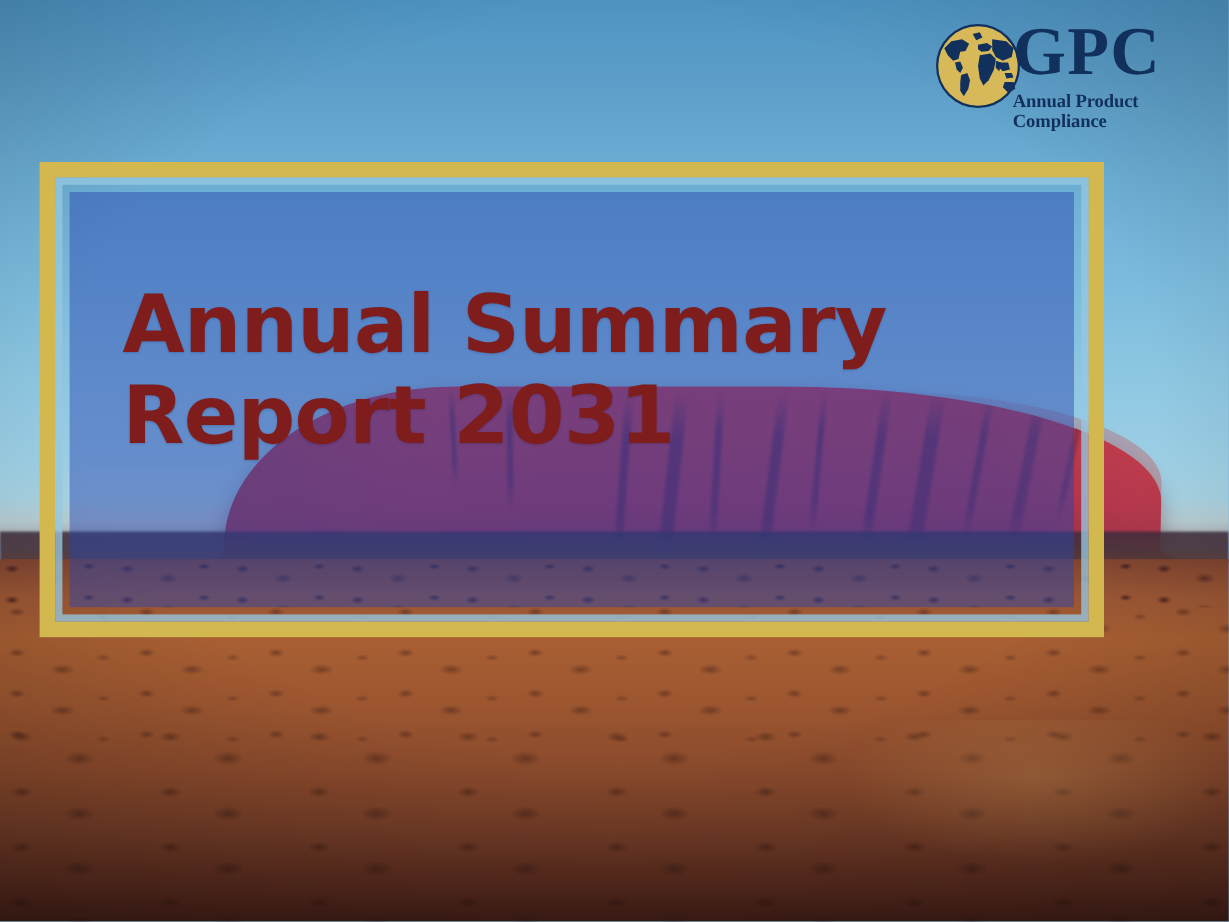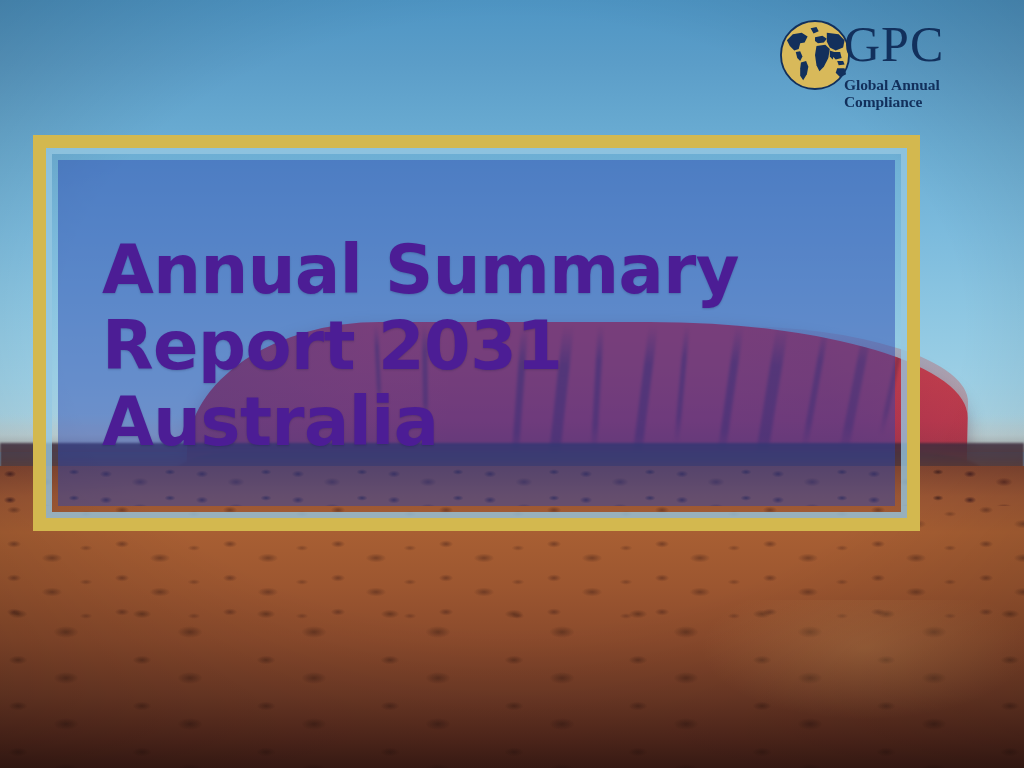--- a/index.html
+++ b/index.html
@@ -163,21 +163,21 @@
   }
 
   
   .title-block{
     position:absolute;
     left:44px; top:72px;
     width:740px;
   }
   .title-line{
     display:block;
-    color:#4c1d95;
+    color:#7f1d1d;
     font-family:"DejaVu Sans", sans-serif;
     font-weight:700;
     font-size:67px;
     line-height:76px;
     letter-spacing:-0.5px;
     white-space:nowrap;
     text-shadow:0 1px 2px rgba(20,24,60,.22);
   }
 
   
@@ -190,22 +190,22 @@
     position:absolute; left:0; top:4px;
     width:74px; height:74px;
   }
   .logo-text{
     position:absolute; left:66px; top:-6px;
     width:172px;
   }
   .logo-gpc{
     display:block;
     font-family:"Liberation Serif", serif;
-    font-weight:400;
-    font-size:50px;
+    font-weight:700;
+    font-size:57px;
     line-height:72px;
     color:#12305c;
     letter-spacing:1px;
   }
   .logo-tag{
     display:block;
     font-family:"Liberation Serif", serif;
     font-weight:700;
     font-size:15.5px;
     line-height:17px;
@@ -252,21 +252,20 @@
     <div class="vignette"></div>
   </div>
 
   <div class="gold-frame">
     <div class="gap-ring">
       <div class="panel">
 
         <div class="title-block">
           <span class="title-line">Annual Summary</span>
           <span class="title-line">Report 2031</span>
-          <span class="title-line">Australia</span>
         </div>
 
       </div>
     </div>
   </div>
 
   <div class="logo">
 
     <div class="logo-globe">
       <svg viewBox="0 0 100 100" width="74" height="74" aria-hidden="true">
@@ -292,18 +291,18 @@
           <path d="M80 58 L88 58 L90 63 L82 64 Z"></path>
 
           <path d="M80 68 L90 68 L92 76 L84 80 L78 74 Z"></path>
         </g>
         <circle cx="50" cy="50" r="46" fill="none" stroke="#12305c" stroke-width="2.5"></circle>
       </svg>
     </div>
 
     <div class="logo-text">
       <span class="logo-gpc">GPC</span>
-      <span class="logo-tag">Global Annual Compliance</span>
+      <span class="logo-tag">Annual Product Compliance</span>
     </div>
 
   </div>
 
 </div>
 
 </body></html>

